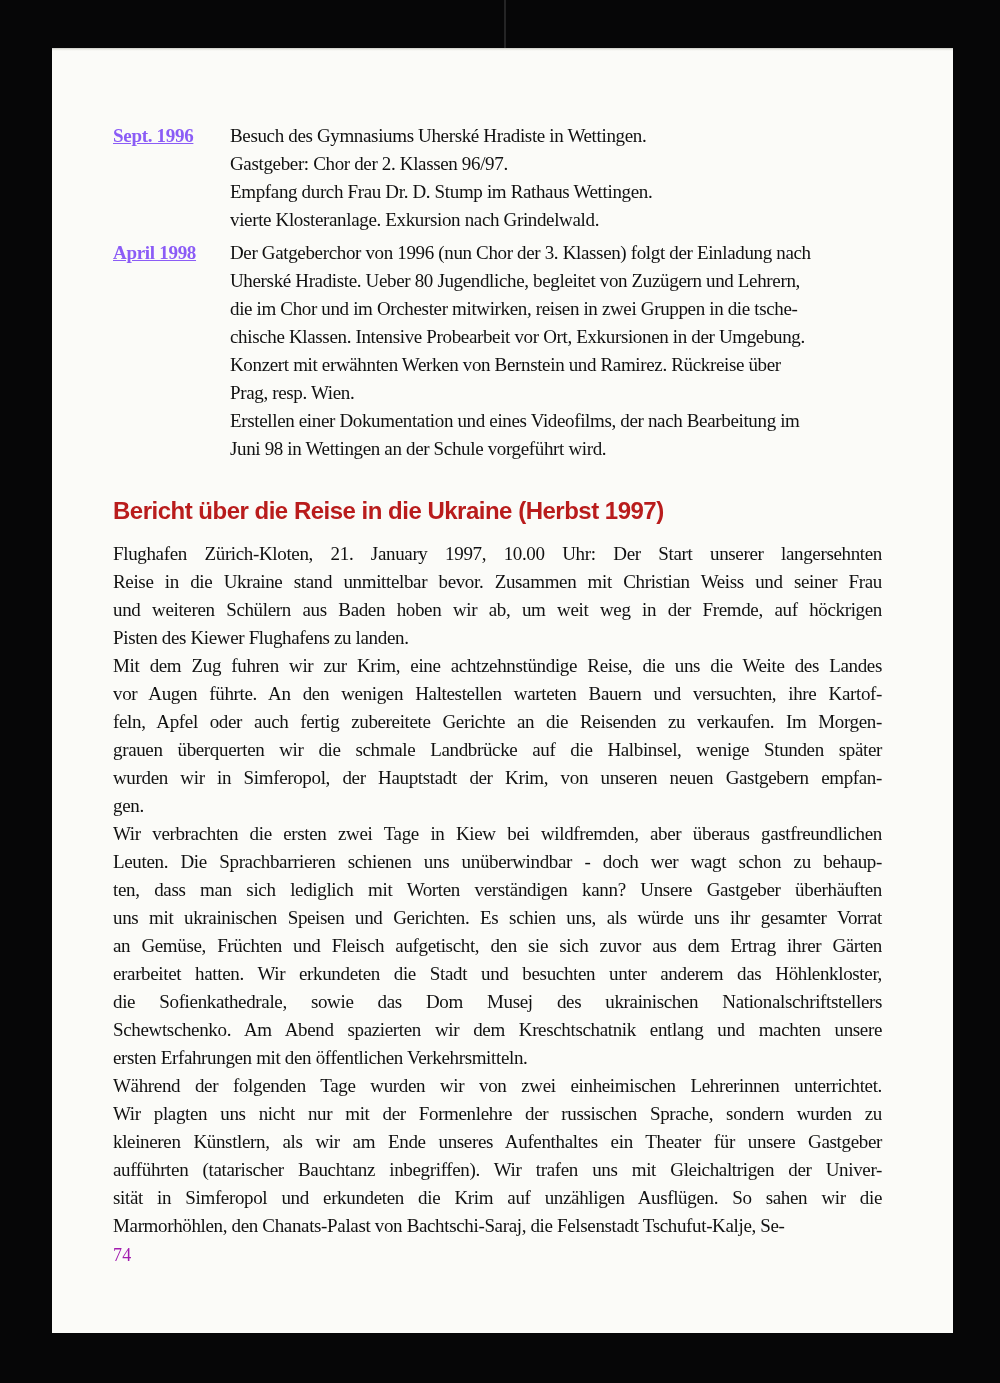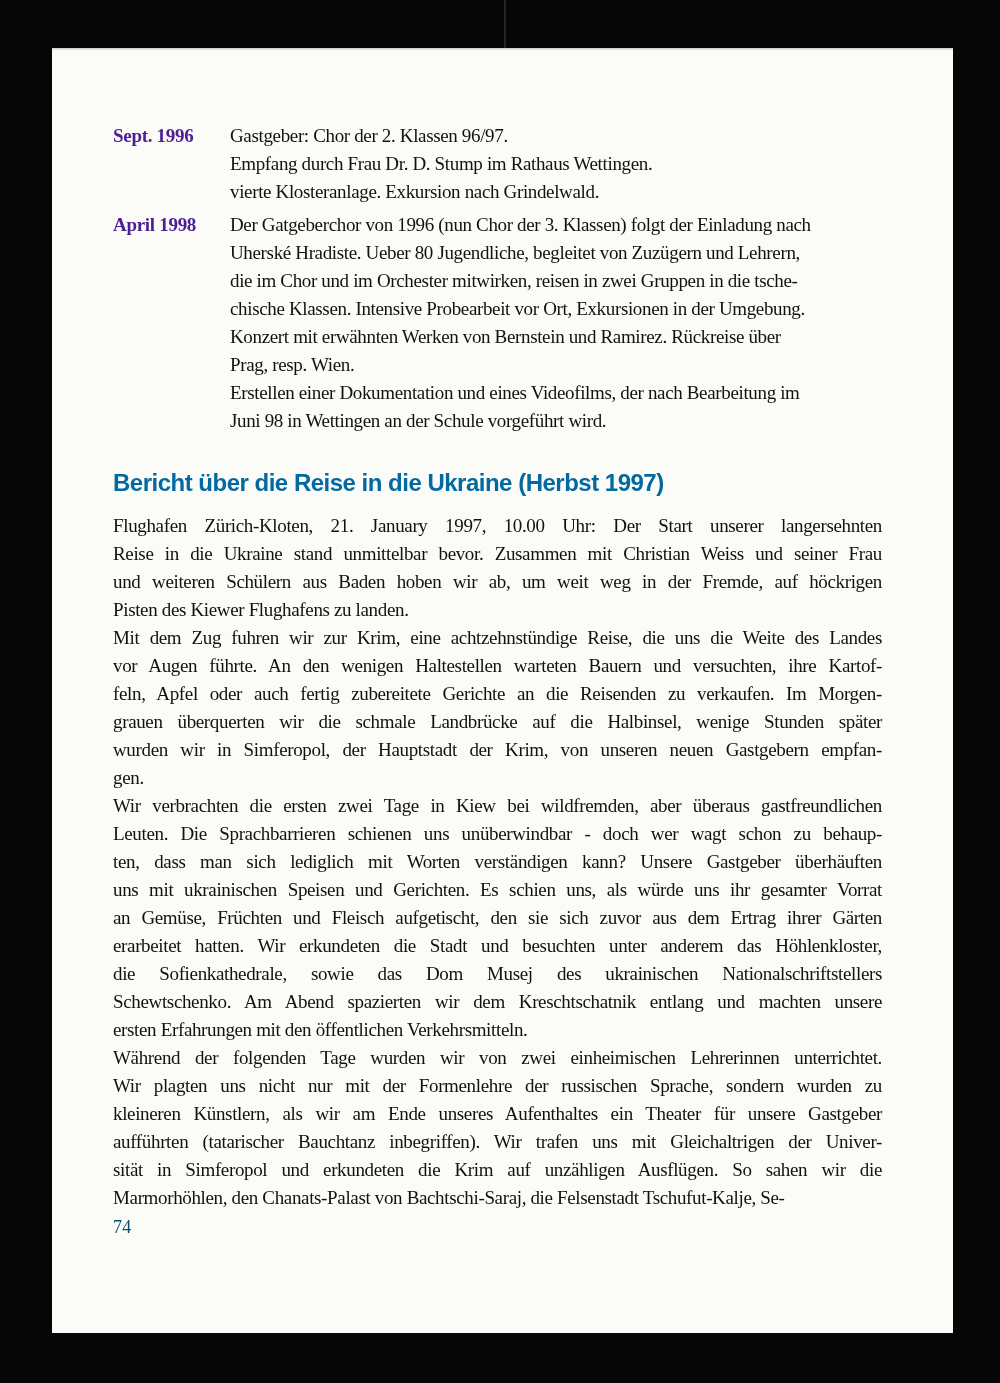--- a/index.html
+++ b/index.html
@@ -36,60 +36,64 @@
     display: flex;
     margin-bottom: 5px;
   }
   .date-label {
     flex: 0 0 117px;
     width: 117px;
     font-weight: 700;
     font-size: 19px;
     line-height: 28px;
     letter-spacing: -0.3px;
-    color: #4c1d95;
+    color: #8b5cf6;
+    text-decoration: underline;
   }
   .entry-paragraphs { flex: 1; min-width: 0; }
   .text-line {
     font-size: 19px;
     line-height: 28px;
     letter-spacing: -0.35px;
     color: #111111;
   }
   .heading {
     margin: 33px 0 14px 0;
     font-family: "Liberation Sans", sans-serif;
     font-weight: 700;
     font-size: 24px;
     line-height: 30px;
     letter-spacing: -0.5px;
-    color: #0369a1;
+    color: #b91c1c;
   }
   .body-para .text-line:not(:last-child) {
     text-align: justify;
     text-align-last: justify;
   }
   .page-number {
     margin-top: 5px;
     font-size: 18px;
     line-height: 20px;
     letter-spacing: 0.3px;
-    color: #0c4a6e;
+    color: #a21caf;
   }
 </style>
 </head>
 <body>
 
 <div class="scan-streak"></div>
 
 <div class="paper">
   <section class="timeline">
       <div class="timeline-entry">
         <div class="date-label">Sept. 1996</div>
         <div class="entry-paragraphs">
+          <div class="entry-para">
+            <div class="text-line">Besuch des Gymnasiums Uherské Hradiste in Wettingen.</div>
+          </div>
           <div class="entry-para">
             <div class="text-line">Gastgeber: Chor der 2. Klassen 96/97.</div>
           </div>
           <div class="entry-para">
             <div class="text-line">Empfang durch Frau Dr. D. Stump im Rathaus Wettingen.</div>
           </div>
           <div class="entry-para">
             <div class="text-line">vierte Klosteranlage. Exkursion nach Grindelwald.</div>
           </div>
         </div>

